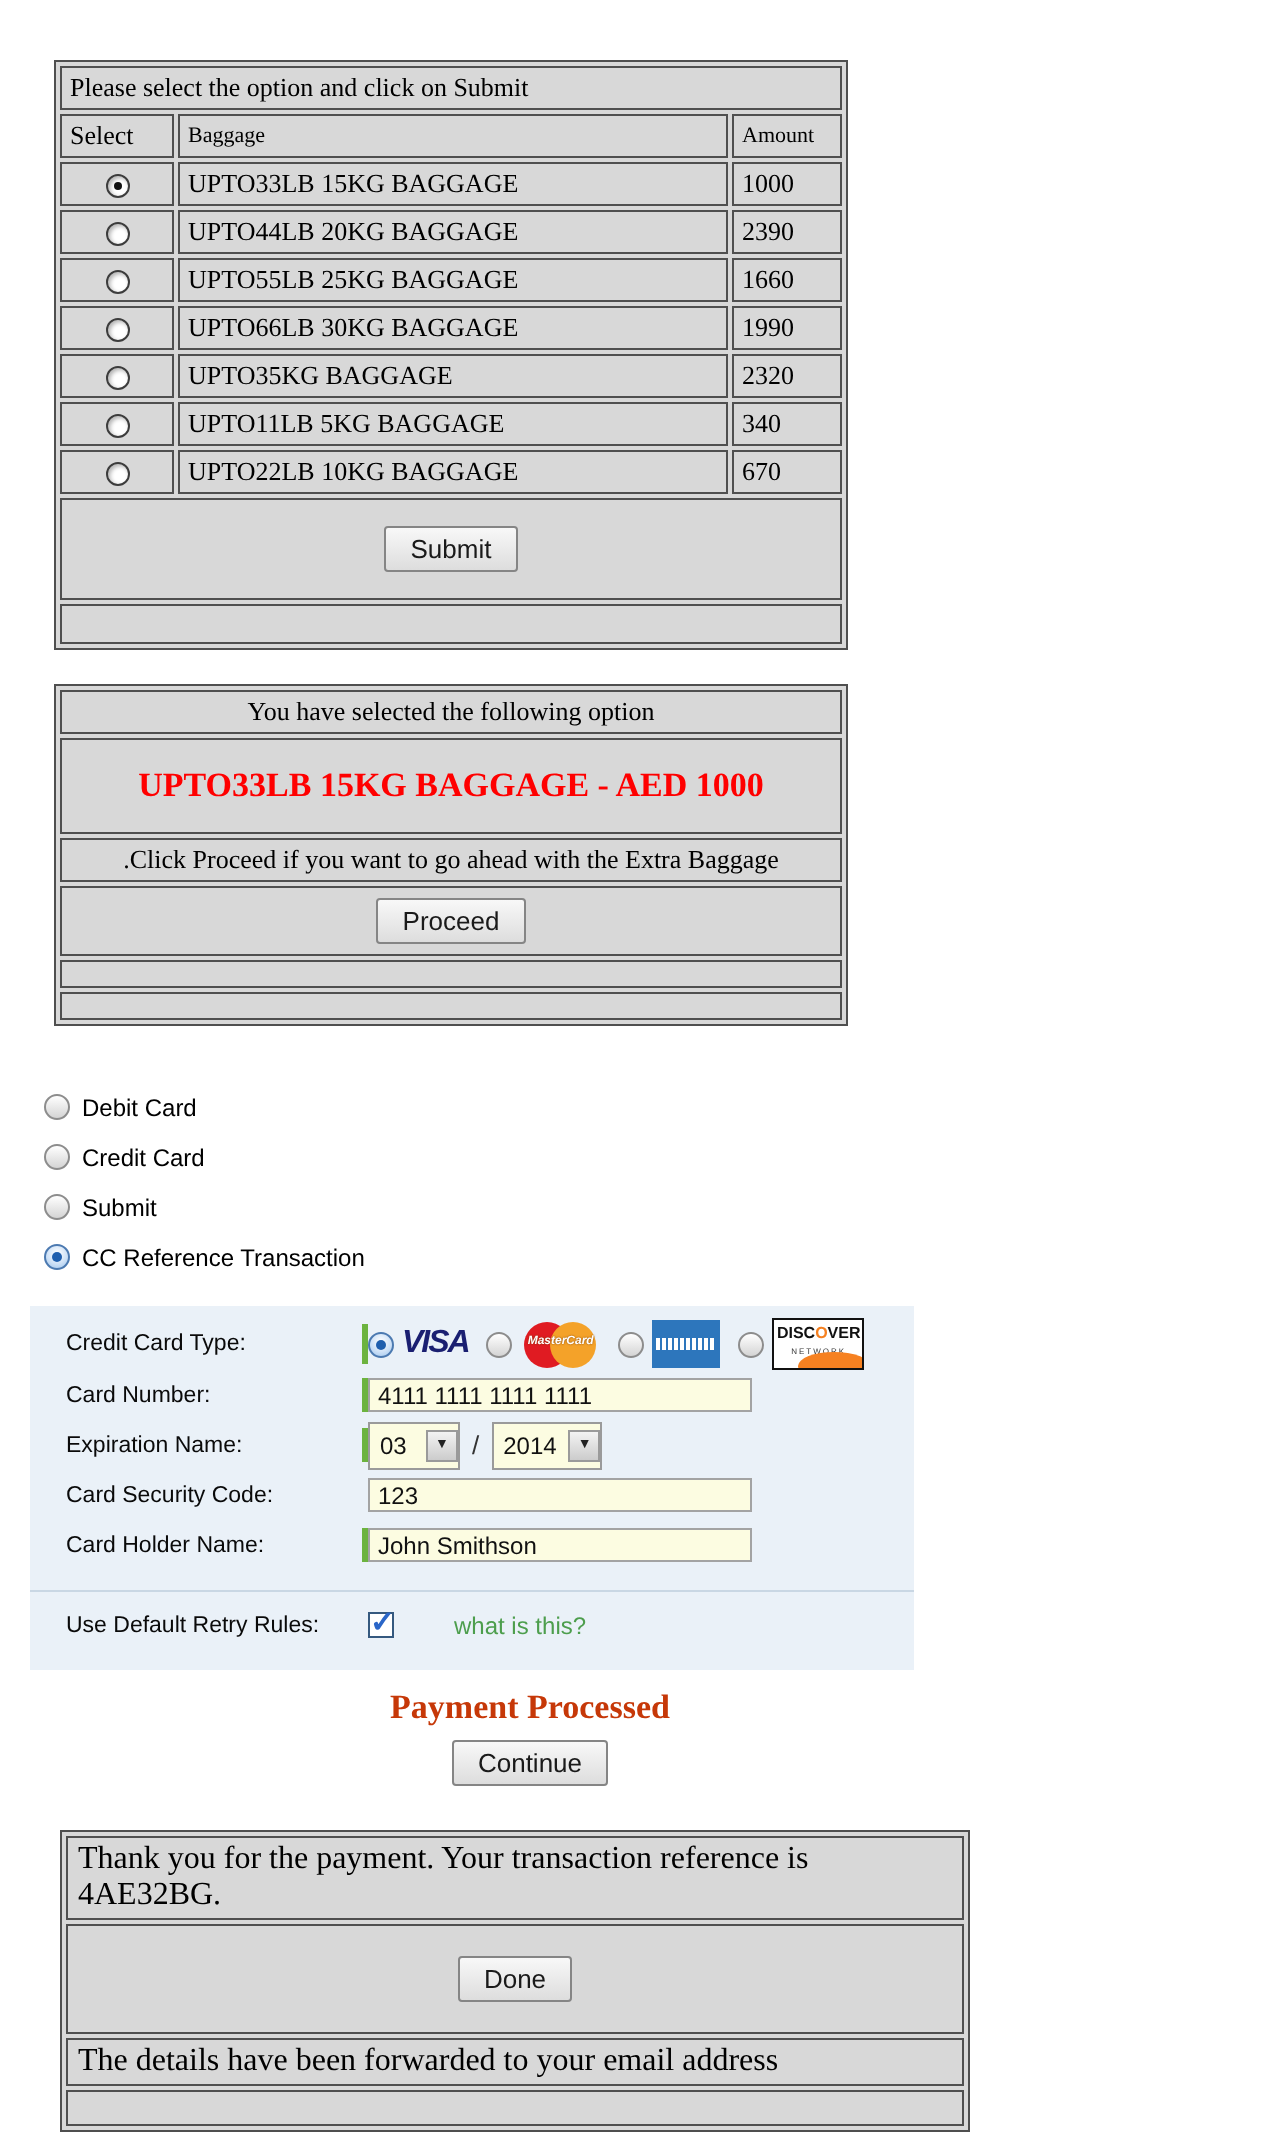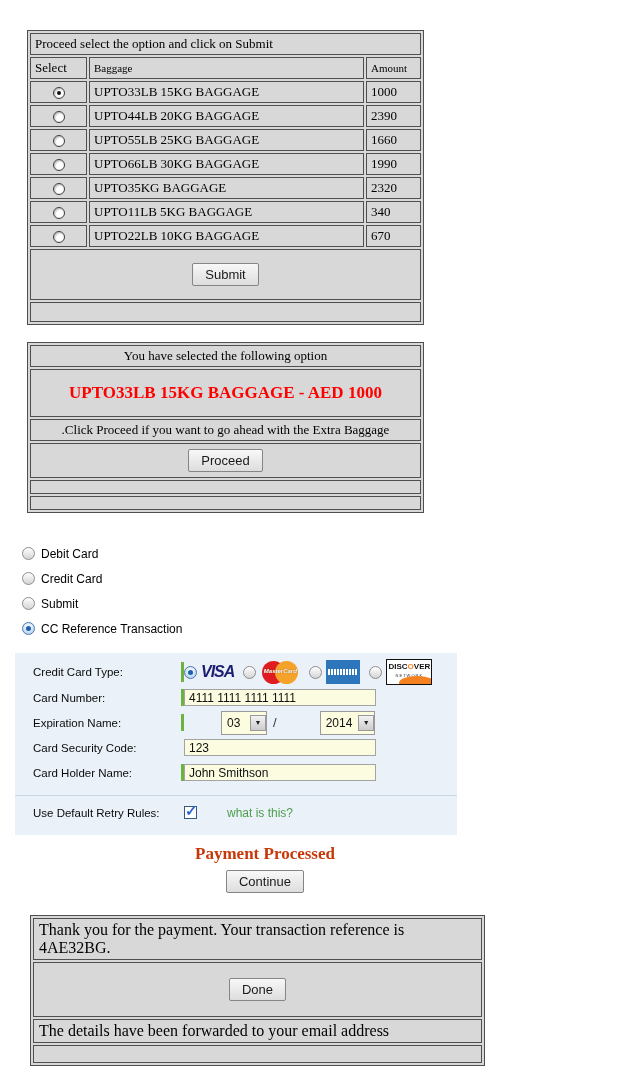--- a/index.html
+++ b/index.html
@@ -58,21 +58,21 @@
 
   
   #panel{margin:12px 0 0 15px;width:442px;background:var(--panel-blue);padding:6px 0 10px 0;}
   .prow{display:flex;align-items:center;min-height:25px;padding-left:18px;}
   .plabel{width:148px;flex:none;font-size:11.5px;color:#0a0a0a;}
   .reqbar{width:3px;height:17px;background:var(--req-green);flex:none;}
   .reqbar.tall{height:20px;}
   .reqbar.ghost{visibility:hidden;}
   .tinput{width:192px;height:17px;border:1px solid #a3a3a3;background:var(--input-yellow);
     font-family:"Liberation Sans",sans-serif;font-size:12px;color:#111;padding:1px 4px;}
-  .wsel{display:inline-flex;align-items:center;background:var(--input-yellow);border:1px solid #9a9a9a;height:24px;margin-left:37px;}
+  .wsel{display:inline-flex;align-items:center;background:var(--input-yellow);border:1px solid #9a9a9a;height:24px;}
   .wsel .val{padding:0 6px 0 5px;font-size:12px;min-width:28px;color:#111;}
   .wsel .arrowbtn{width:16px;height:16px;background:linear-gradient(#f3f3f3,#cccccc);
     border:1px solid #9a9a9a;display:flex;align-items:center;justify-content:center;font-size:7px;color:#222;}
   .slash{font-size:13px;margin:0 6px;color:#333;}
   .pdivider{border-top:1px solid #c9d7e4;margin:10px 0 4px 0;}
   .help-link{font-size:12px;color:var(--link-green);margin-left:30px;cursor:pointer;}
   .cardtype-group{display:flex;align-items:center;gap:9px;}
   .cardtype-opt{display:flex;align-items:center;gap:4px;}
 
   
@@ -96,21 +96,21 @@
   #status-wrap{width:530px;text-align:center;margin-top:9px;}
   #payment-status{font-family:Liberation Serif, serif;font-weight:bold;font-size:17px;color:var(--status-red);}
   #continue-btn{margin-top:6px;}
 </style>
 </head>
 <body>
 
 <table class="classic" id="baggage-table">
   <tbody>
     <tr>
-      <td colspan="3">Proceed select the option and click on Submit</td>
+      <td colspan="3">Please select the option and click on Submit</td>
     </tr>
     <tr>
       <td class="col-select">Select</td>
       <td class="hdr-small">Baggage</td>
       <td class="col-amount hdr-small">Amount</td>
     </tr>
 
       <tr>
         <td class="sel-cell col-select">
           <span class="classic-radio checked"></span>

